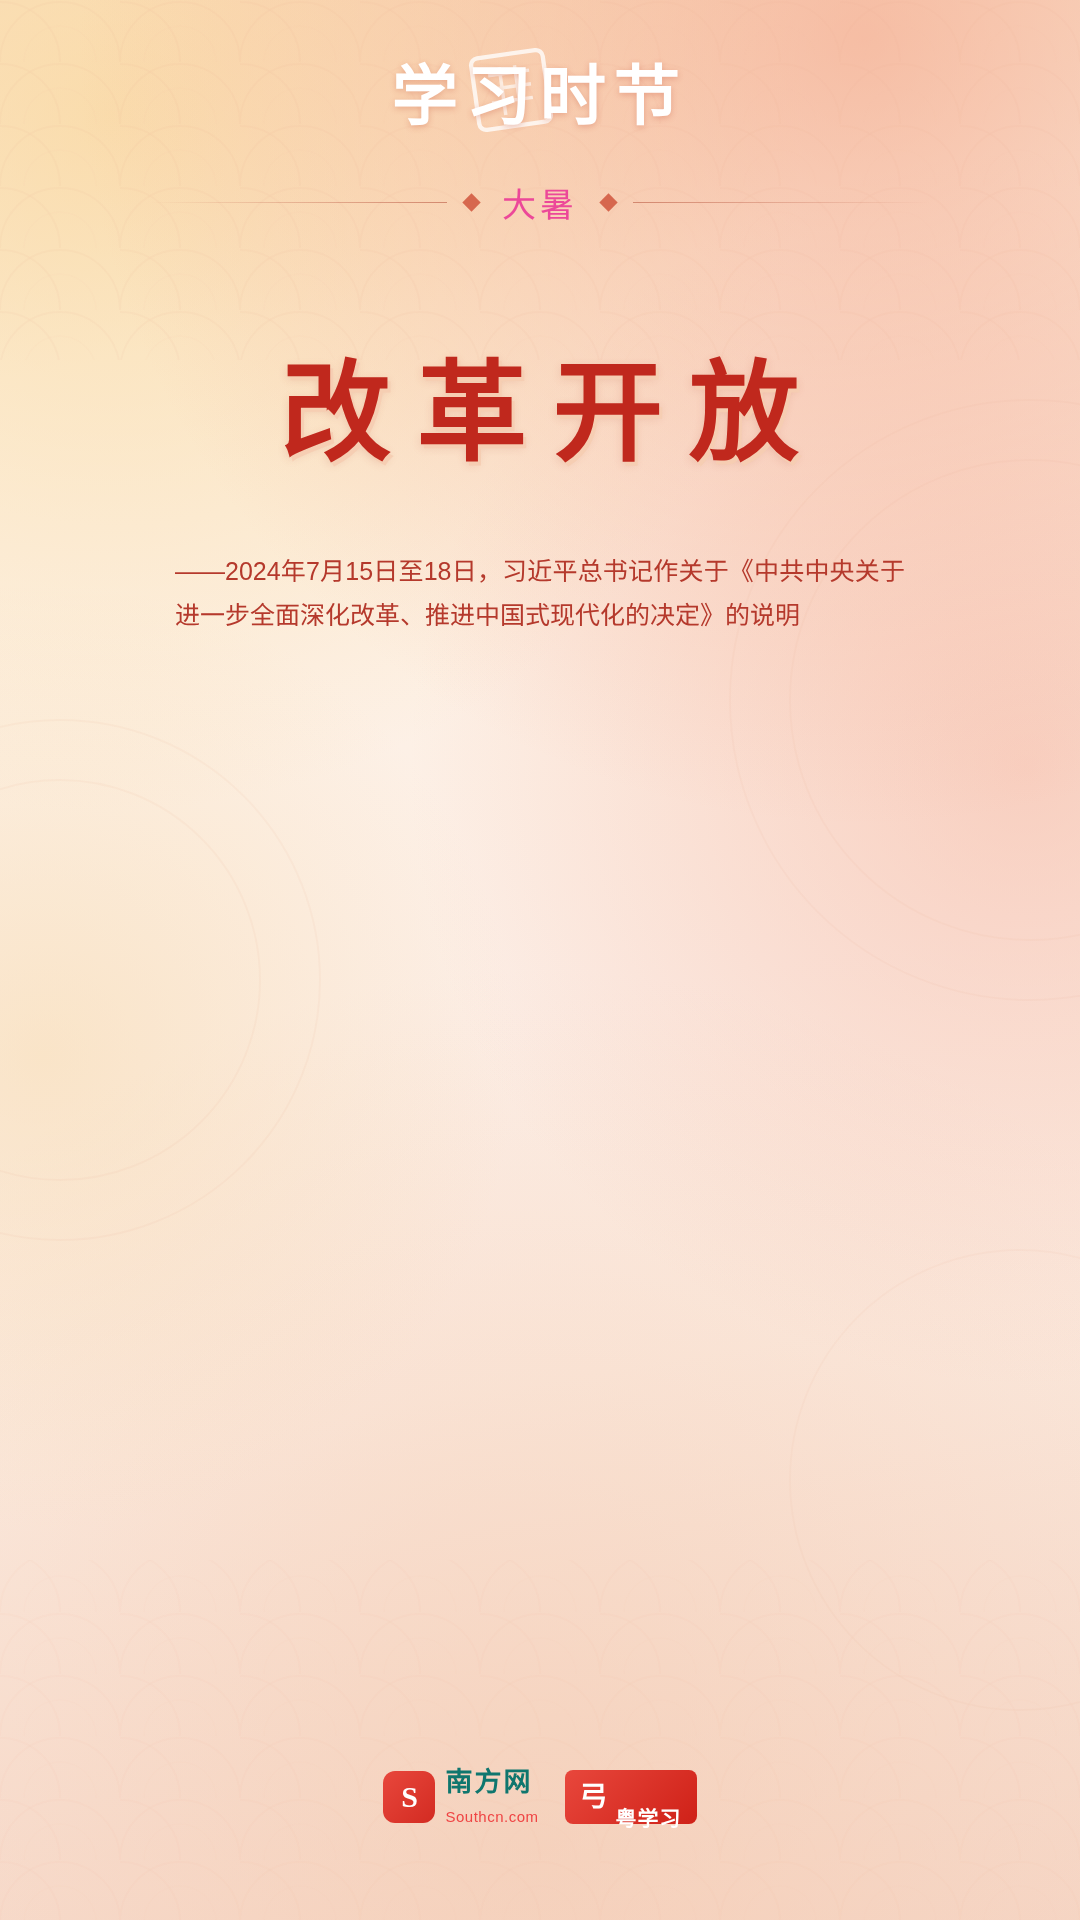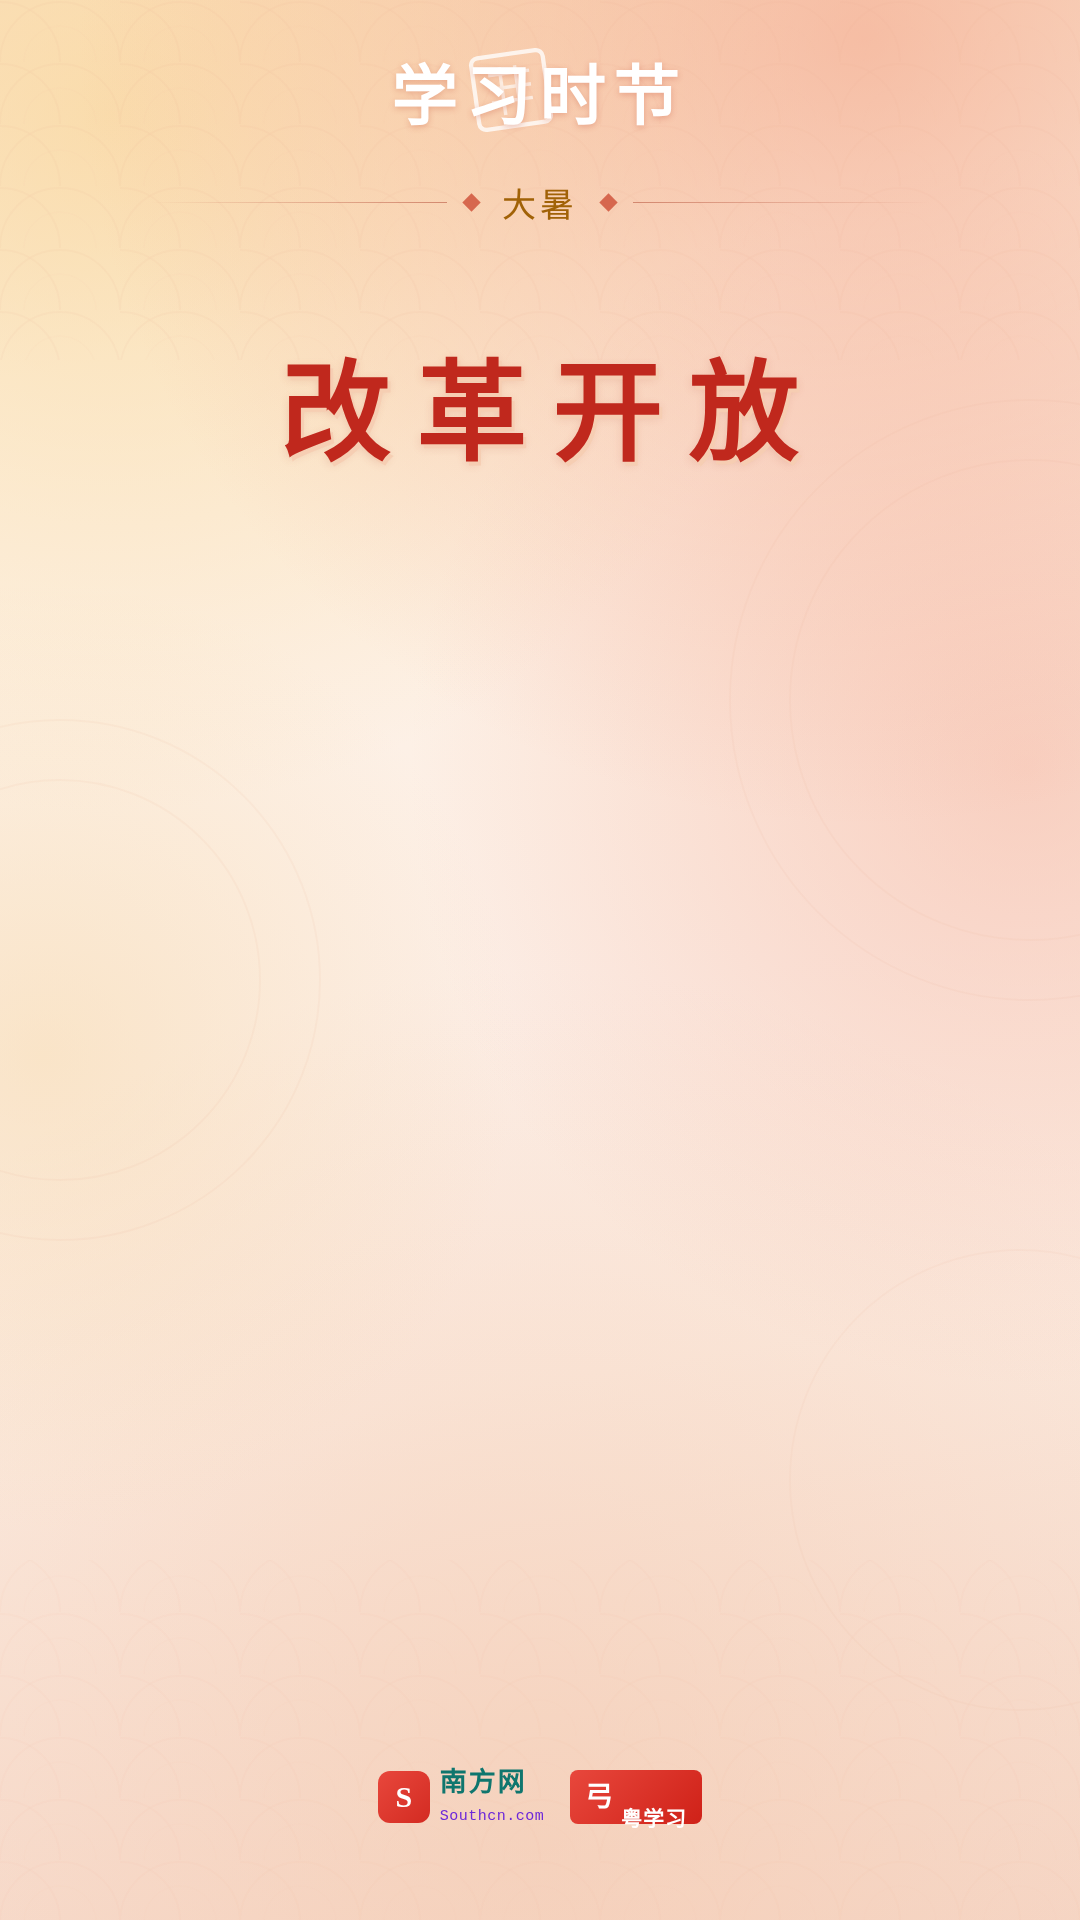--- a/index.html
+++ b/index.html
@@ -104,21 +104,21 @@
   .diamond {
     width: 13px; height: 13px;
     background: #d0553c;
     transform: rotate(45deg);
     flex: 0 0 auto;
     opacity: 0.85;
   }
   .term-text {
     font-family: "Liberation Serif", "DejaVu Serif", serif;
     font-size: 34px;
-    color: #a16207;
+    color: #ec4899;
     letter-spacing: 4px;
     padding: 0 6px;
     white-space: nowrap;
   }
 
   
   .keyword {
     margin-top: 96px;
     font-family: "Liberation Serif", "DejaVu Serif", serif;
     font-size: 110px;
@@ -188,23 +188,23 @@
   .logo-southcn-text { display: flex; flex-direction: column; line-height: 1; }
   .logo-cn {
     font-family: "Liberation Serif", "DejaVu Serif", serif;
     font-size: 27px;
     font-weight: bold;
     color: #0f766e;
     letter-spacing: 2px;
   }
   .logo-en {
     margin-top: 13px;
-    font-family: Liberation Mono, monospace;
+    font-family: Liberation Sans, sans-serif;
     font-size: 15px;
-    color: #6d28d9;
+    color: #ef4444;
     letter-spacing: 0.5px;
   }
   .logo-yuexuexi {
     width: 132px;
     height: 54px;
     border-radius: 8px;
     background: linear-gradient(135deg, #e8473c 0%, #cf2118 100%);
     display: flex;
     align-items: center;
     justify-content: center;
@@ -275,20 +275,21 @@
     <span class="term-line"></span>
     <span class="diamond"></span>
     <span class="term-text">大暑</span>
     <span class="diamond"></span>
     <span class="term-line right"></span>
   </div>
 
   <div class="keyword">改革开放</div>
 
 
+  <div class="source">——2024年7月15日至18日，习近平总书记作关于《中共中央关于进一步全面深化改革、推进中国式现代化的决定》的说明</div>
 
   <div class="footer">
     <div class="logo-southcn">
       <span class="logo-mark">S</span>
       <span class="logo-southcn-text">
         <span class="logo-cn">南方网</span>
         <span class="logo-en">Southcn.com</span>
       </span>
     </div>
     <div class="logo-yuexuexi">

